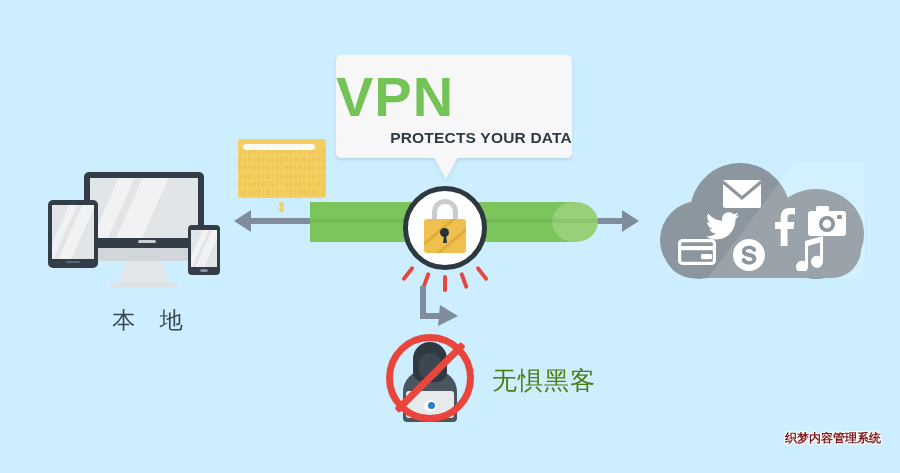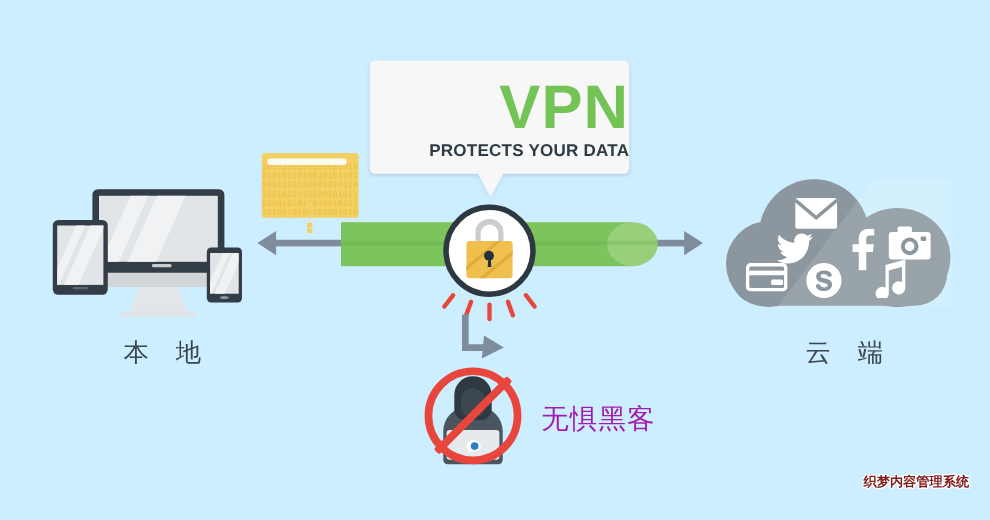--- a/index.html
+++ b/index.html
@@ -21,21 +21,21 @@
   }
   #bubble-tail{
     left:434px;top:157px;width:0;height:0;
     border-left:12px solid transparent;
     border-right:12px solid transparent;
     border-top:22px solid #f7f7f7;
     filter:drop-shadow(0 2px 2px rgba(90,110,120,.12));
   }
   #vpn-title{
     position:absolute;left:0;right:0;top:11px;
-    text-align:right;
+    text-align:left;
     font-size:56px;font-weight:bold;letter-spacing:1px;
     color:#74c356;line-height:62px;
   }
   #vpn-sub{
     position:absolute;left:0;right:0;top:74px;
     text-align:right;
     font-size:15.5px;font-weight:bold;letter-spacing:.2px;
     color:#2d3b44;
   }
 
@@ -172,21 +172,21 @@
   #laptop-pupil{position:absolute;left:42px;top:68px;width:7px;height:7px;background:#2b7fc4;border-radius:50%;}
   #ban-circle{
     position:absolute;left:0;top:0;width:88px;height:88px;
     border:7px solid #e8463c;border-radius:50%;box-sizing:border-box;
   }
   #ban-slash{
     position:absolute;left:-3px;top:40px;width:94px;height:7px;background:#e8463c;
     transform:rotate(-45deg);border-radius:2px;
   }
   #hacker-text{
-    left:492px;top:364px;font-size:25px;color:#a21caf;letter-spacing:1px;
+    left:492px;top:364px;font-size:25px;color:#4d7c0f;letter-spacing:1px;
     font-family:"DejaVu Sans","Liberation Sans",sans-serif;
   }
 
   
   #cloud{left:660px;top:163px;width:205px;height:115px;}
   .cloud-lobe{position:absolute;background:#8b969e;border-radius:50%;}
   #cloud-base{position:absolute;left:4px;top:57px;width:197px;height:58px;background:#8b969e;border-radius:30px;}
   #cloud-shade{
     position:absolute;left:0;top:0;width:205px;height:115px;
     background:linear-gradient(127deg, rgba(255,255,255,0) 46%, rgba(255,255,255,.12) 46%);
@@ -333,19 +333,18 @@
     <svg class="cicon" style="left:72px;top:75px;" width="34" height="34" viewBox="0 0 34 34">
       <circle cx="17" cy="17" r="16" fill="#fff"></circle>
       <path d="M17.4 26.6c-4.4 0-7.6-2.1-7.6-4.6 0-1.1.8-1.9 1.9-1.9 2.3 0 2.1 3.2 5.6 3.2 1.9 0 3.1-.9 3.1-2 0-1.3-1.2-1.6-3.1-2.1l-2.4-.6c-3.1-.8-5-2.3-5-5.2 0-3.5 3.2-5.6 7.2-5.6 3.8 0 7 1.7 7 4.1 0 1.1-.9 1.8-2 1.8-2 0-1.8-2.7-5.3-2.7-1.8 0-2.9.8-2.9 1.9 0 1.1 1.2 1.5 2.4 1.8l1.8.4c3.2.7 6.3 2 6.3 5.5 0 3.5-3.2 6-7 6z" fill="#8b969e"></path>
     </svg>
 
     <svg class="cicon" style="left:133px;top:72px;" width="34" height="36" viewBox="0 0 34 36">
       <path d="M30 1 L12 6 v20.5a6 6 0 1 0 3 5V11l12-3.4v13.9a6 6 0 1 0 3 5z" fill="#fff"></path>
     </svg>
   </div>
 
-  <div class="abs cn-label" id="label-cloud">云 端</div>
 
   <div class="abs" id="watermark">
     <div id="wm-cn">织梦内容管理系统</div>
   </div>
 
 </div>
 
 </body></html>

